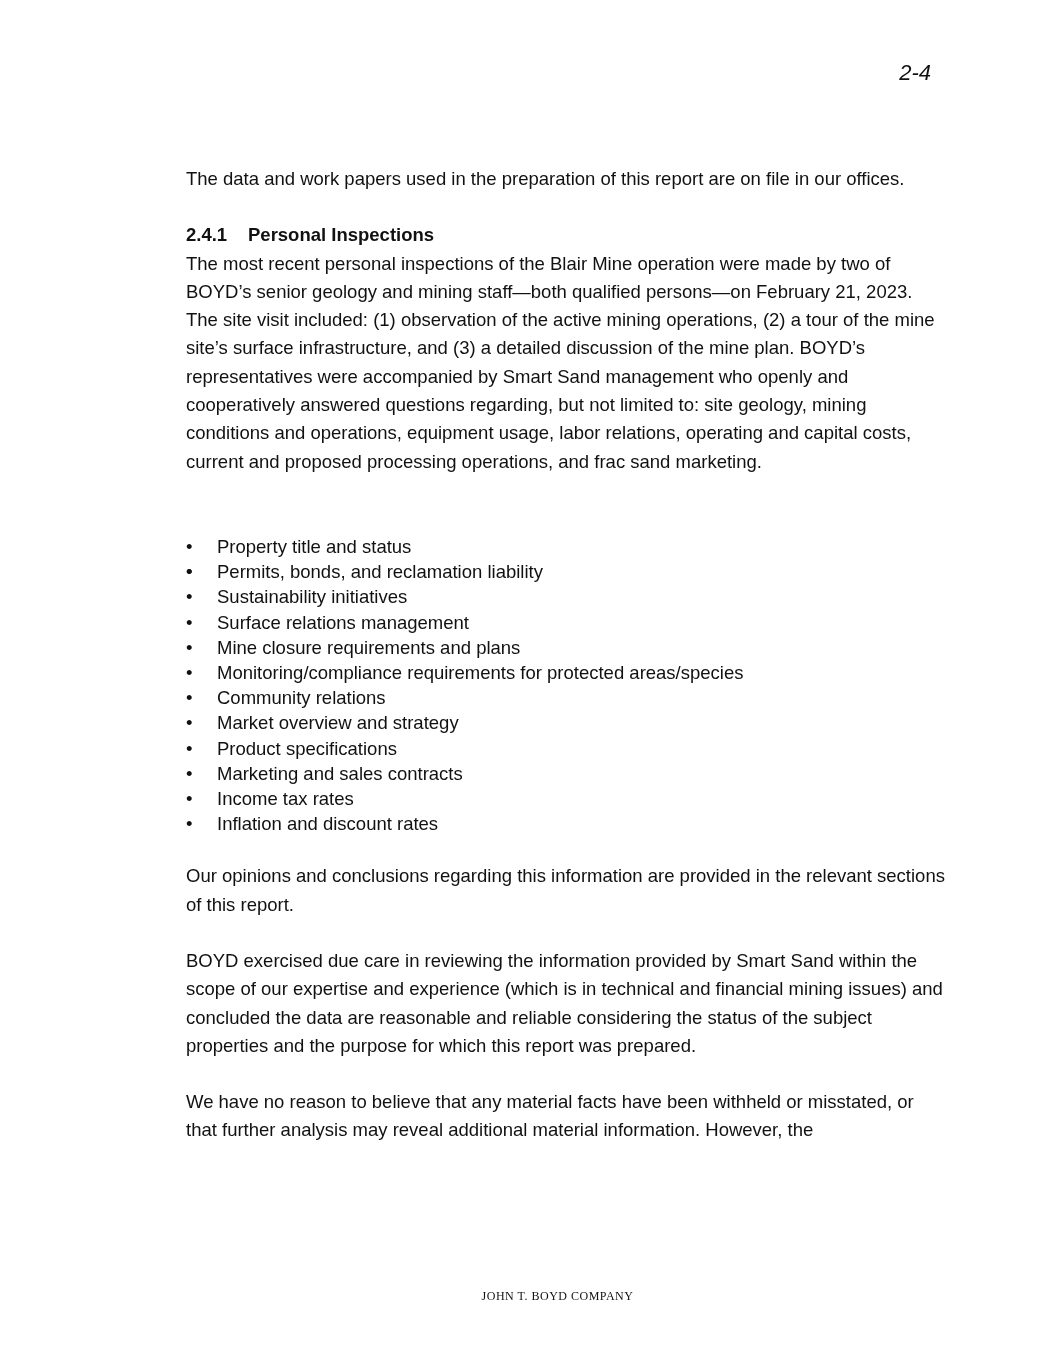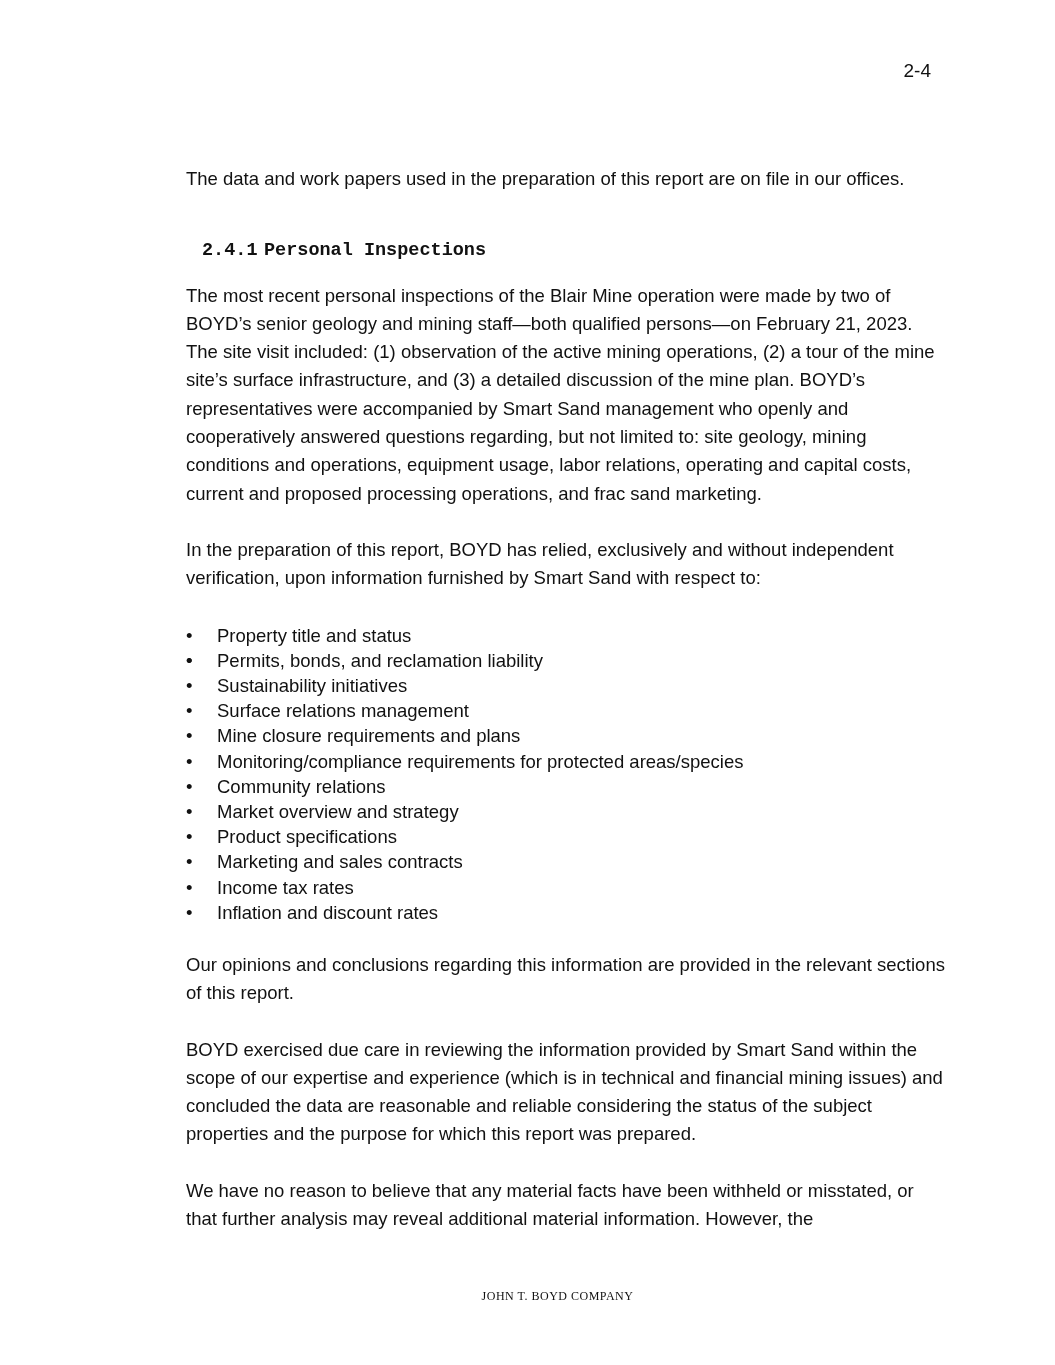--- a/index.html
+++ b/index.html
@@ -1,22 +1,22 @@
 <!DOCTYPE html>
 <html><head>
 <meta charset="utf-8">
 <style>
   html, body { margin: 0; padding: 0; background: #ffffff; }
   body { width: 1055px; height: 1365px; position: relative; overflow: hidden;
          font-family: "Liberation Sans", sans-serif; color: #111; }
-  .page-number { position: absolute; top: 60px; right: 124px; font-size: 19px; }
+  .page-number { position: absolute; top: 60px; right: 124px; font-size: 22px; font-style: italic; }
   .content { position: absolute; left: 186px; top: 165px; width: 760px; font-size: 18.5px; line-height: 28.3px; }
   p { margin: 0; }
   .gap { height: 28px; }
-  h3 { margin: 16px; font-size: 18.5px; font-weight: bold; line-height: 28.3px; font-family: Liberation Mono, monospace; }
+  h3 { margin: 0; font-size: 18.5px; font-weight: bold; line-height: 28.3px; }
   h3 .num { display: inline-block; width: 62px; }
   ul { list-style: none; margin: 0; padding: 0; }
   ul li { position: relative; padding-left: 31px; line-height: 25.2px; }
   ul li .bullet { position: absolute; left: 0; top: 0; }
   .footer { position: absolute; top: 1289px; left: 0; width: 1115px; text-align: center;
             font-family: "Liberation Serif", serif; font-size: 12px; letter-spacing: 0.5px; }
 </style>
 </head>
 <body>
 
@@ -25,21 +25,20 @@
 <div class="content">
   <p>The data and work papers used in the preparation of this report are on file in our offices.</p>
   <div class="gap"></div>
 
   <h3>
     <span class="num">2.4.1</span><span>Personal Inspections</span>
   </h3>
   <p>The most recent personal inspections of the Blair Mine operation were made by two of BOYD’s senior geology and mining staff—both qualified persons—on February 21, 2023. The site visit included: (1) observation of the active mining operations, (2) a tour of the mine site’s surface infrastructure, and (3) a detailed discussion of the mine plan. BOYD’s representatives were accompanied by Smart Sand management who openly and cooperatively answered questions regarding, but not limited to: site geology, mining conditions and operations, equipment usage, labor relations, operating and capital costs, current and proposed processing operations, and frac sand marketing.</p>
   <div class="gap"></div>
 
-  <p>In the preparation of this report, BOYD has relied, exclusively and without independent verification, upon information furnished by Smart Sand with respect to:</p>
   <div class="gap" style="height:30px"></div>
 
   <ul>
     <li><span class="bullet">•</span><span>Property title and status</span></li>
     <li><span class="bullet">•</span></li>
     <li><span class="bullet">•</span><span>Permits, bonds, and reclamation liability</span></li>
     <li><span class="bullet">•</span><span>Sustainability initiatives</span></li>
     <li><span class="bullet">•</span><span>Surface relations management</span></li>
     <li><span class="bullet">•</span><span>Mine closure requirements and plans</span></li>
     <li><span class="bullet">•</span><span>Monitoring/compliance requirements for protected areas/species</span></li>

